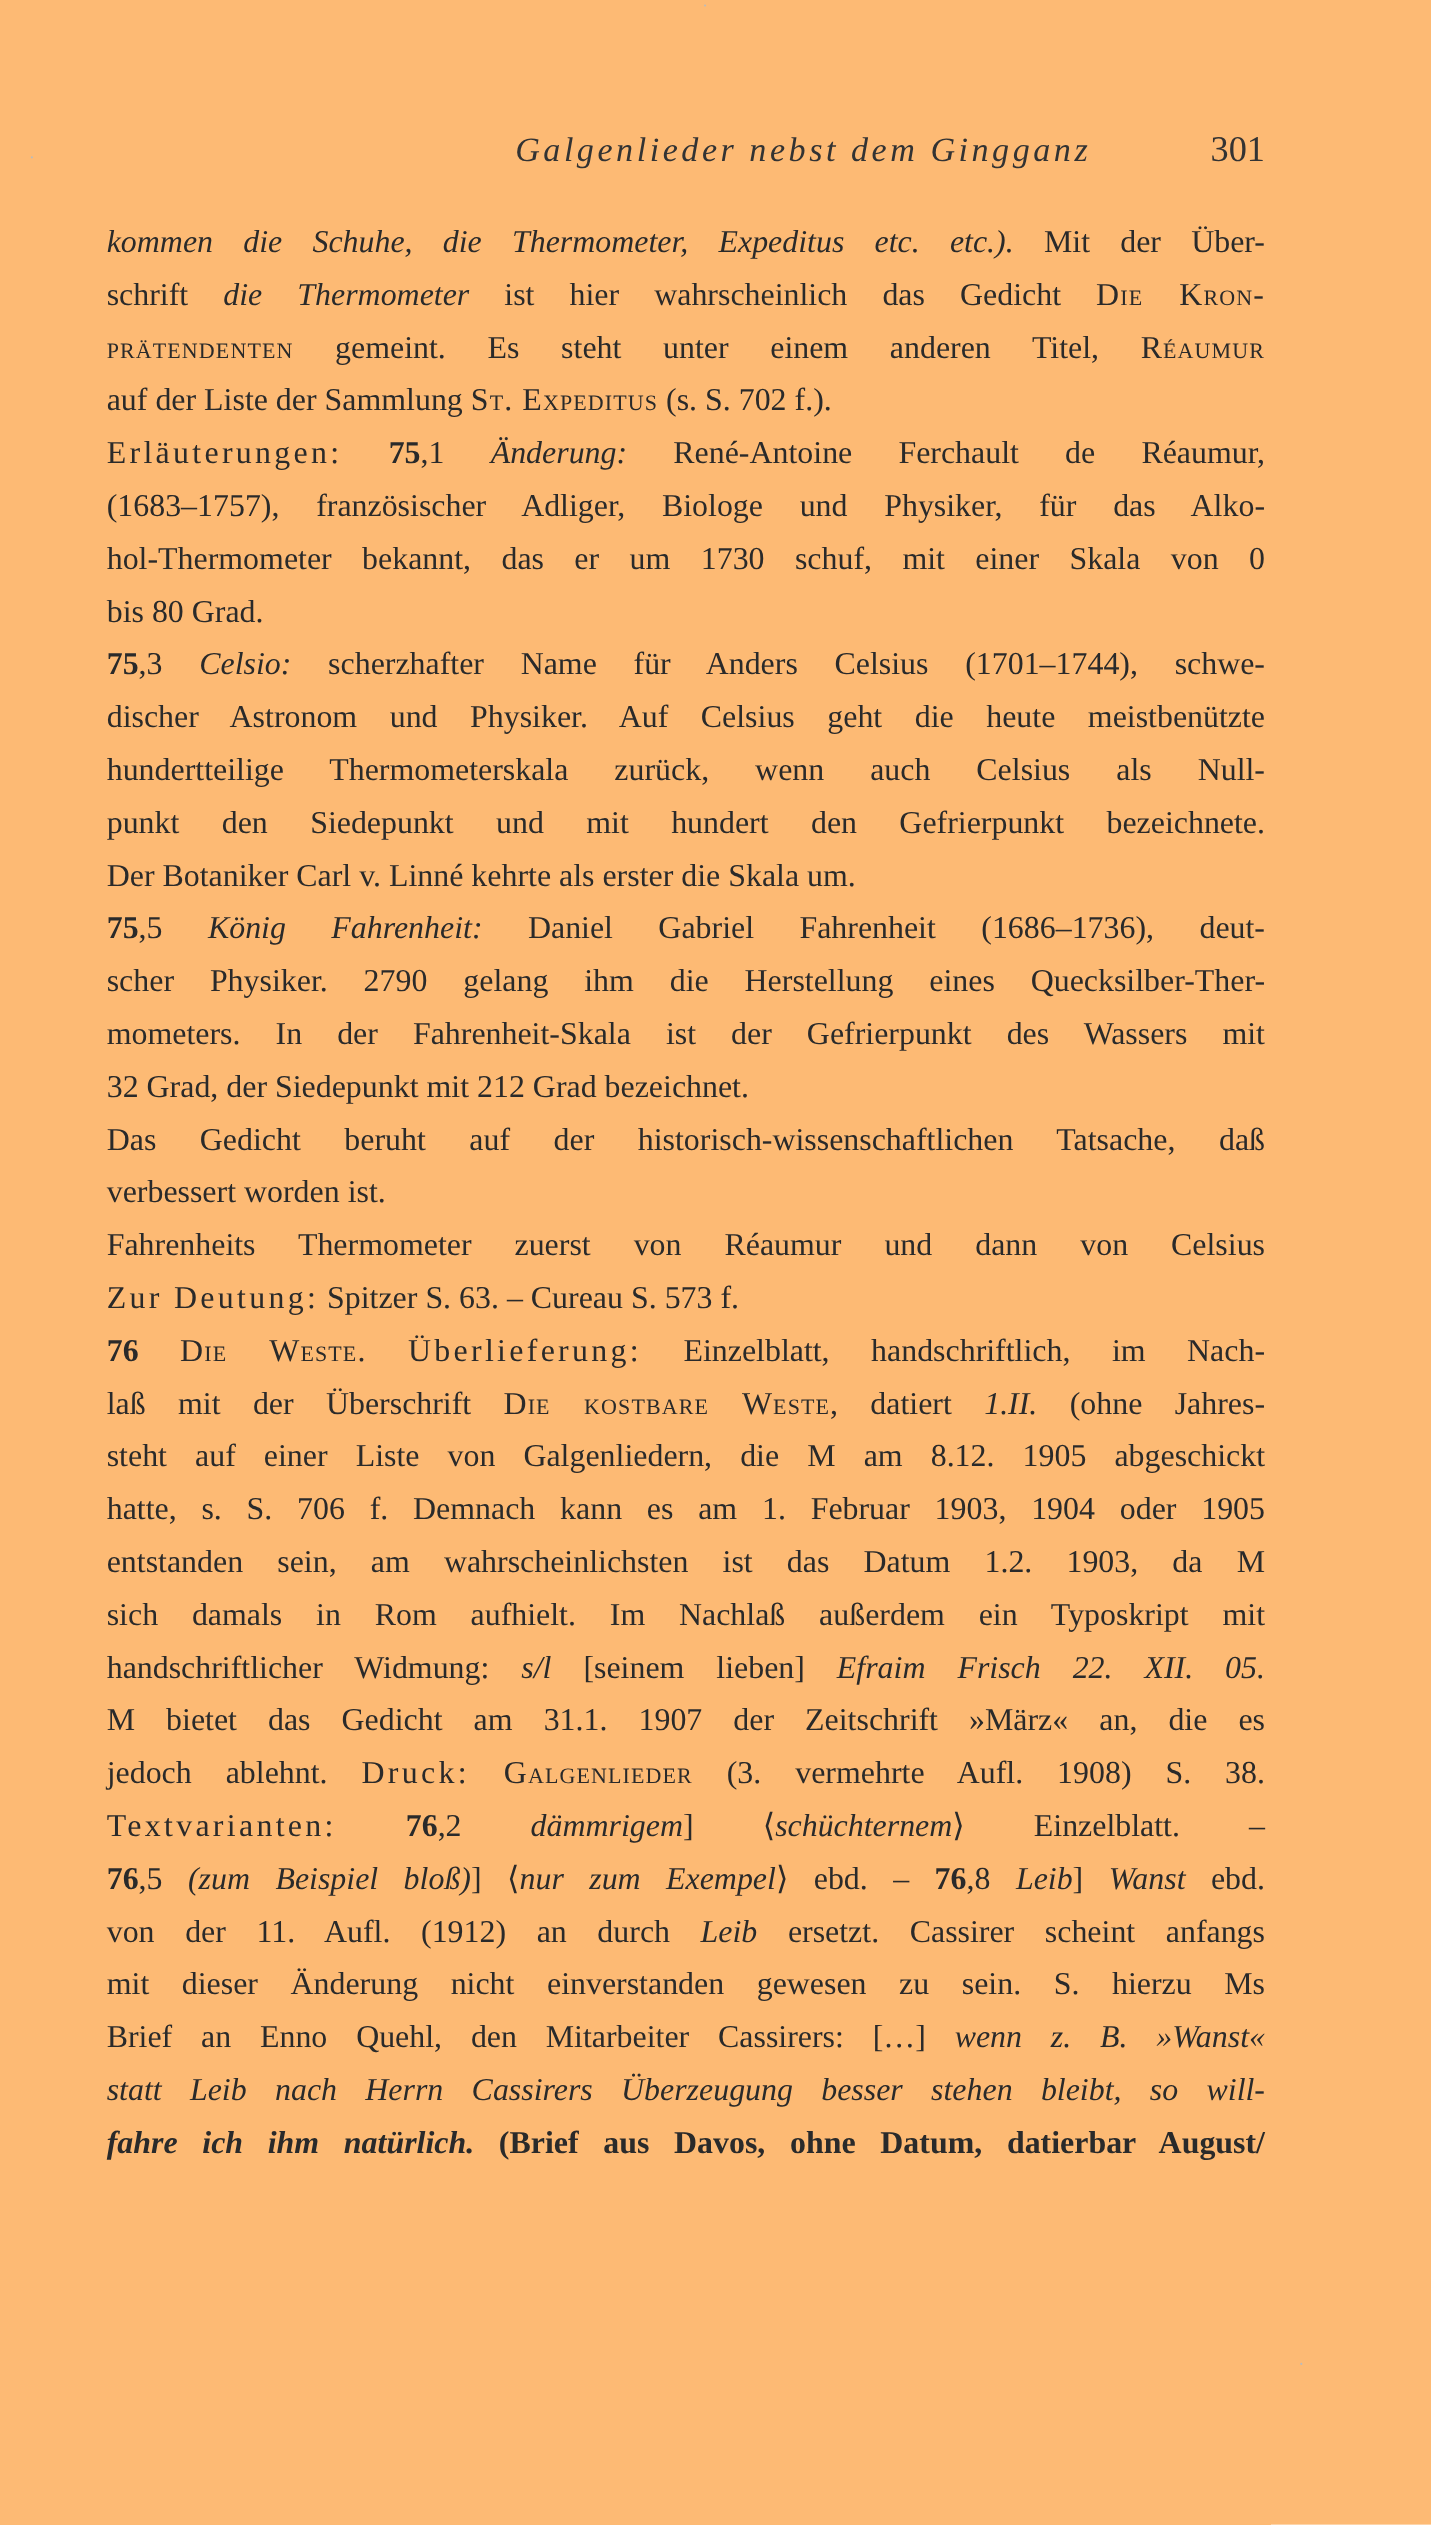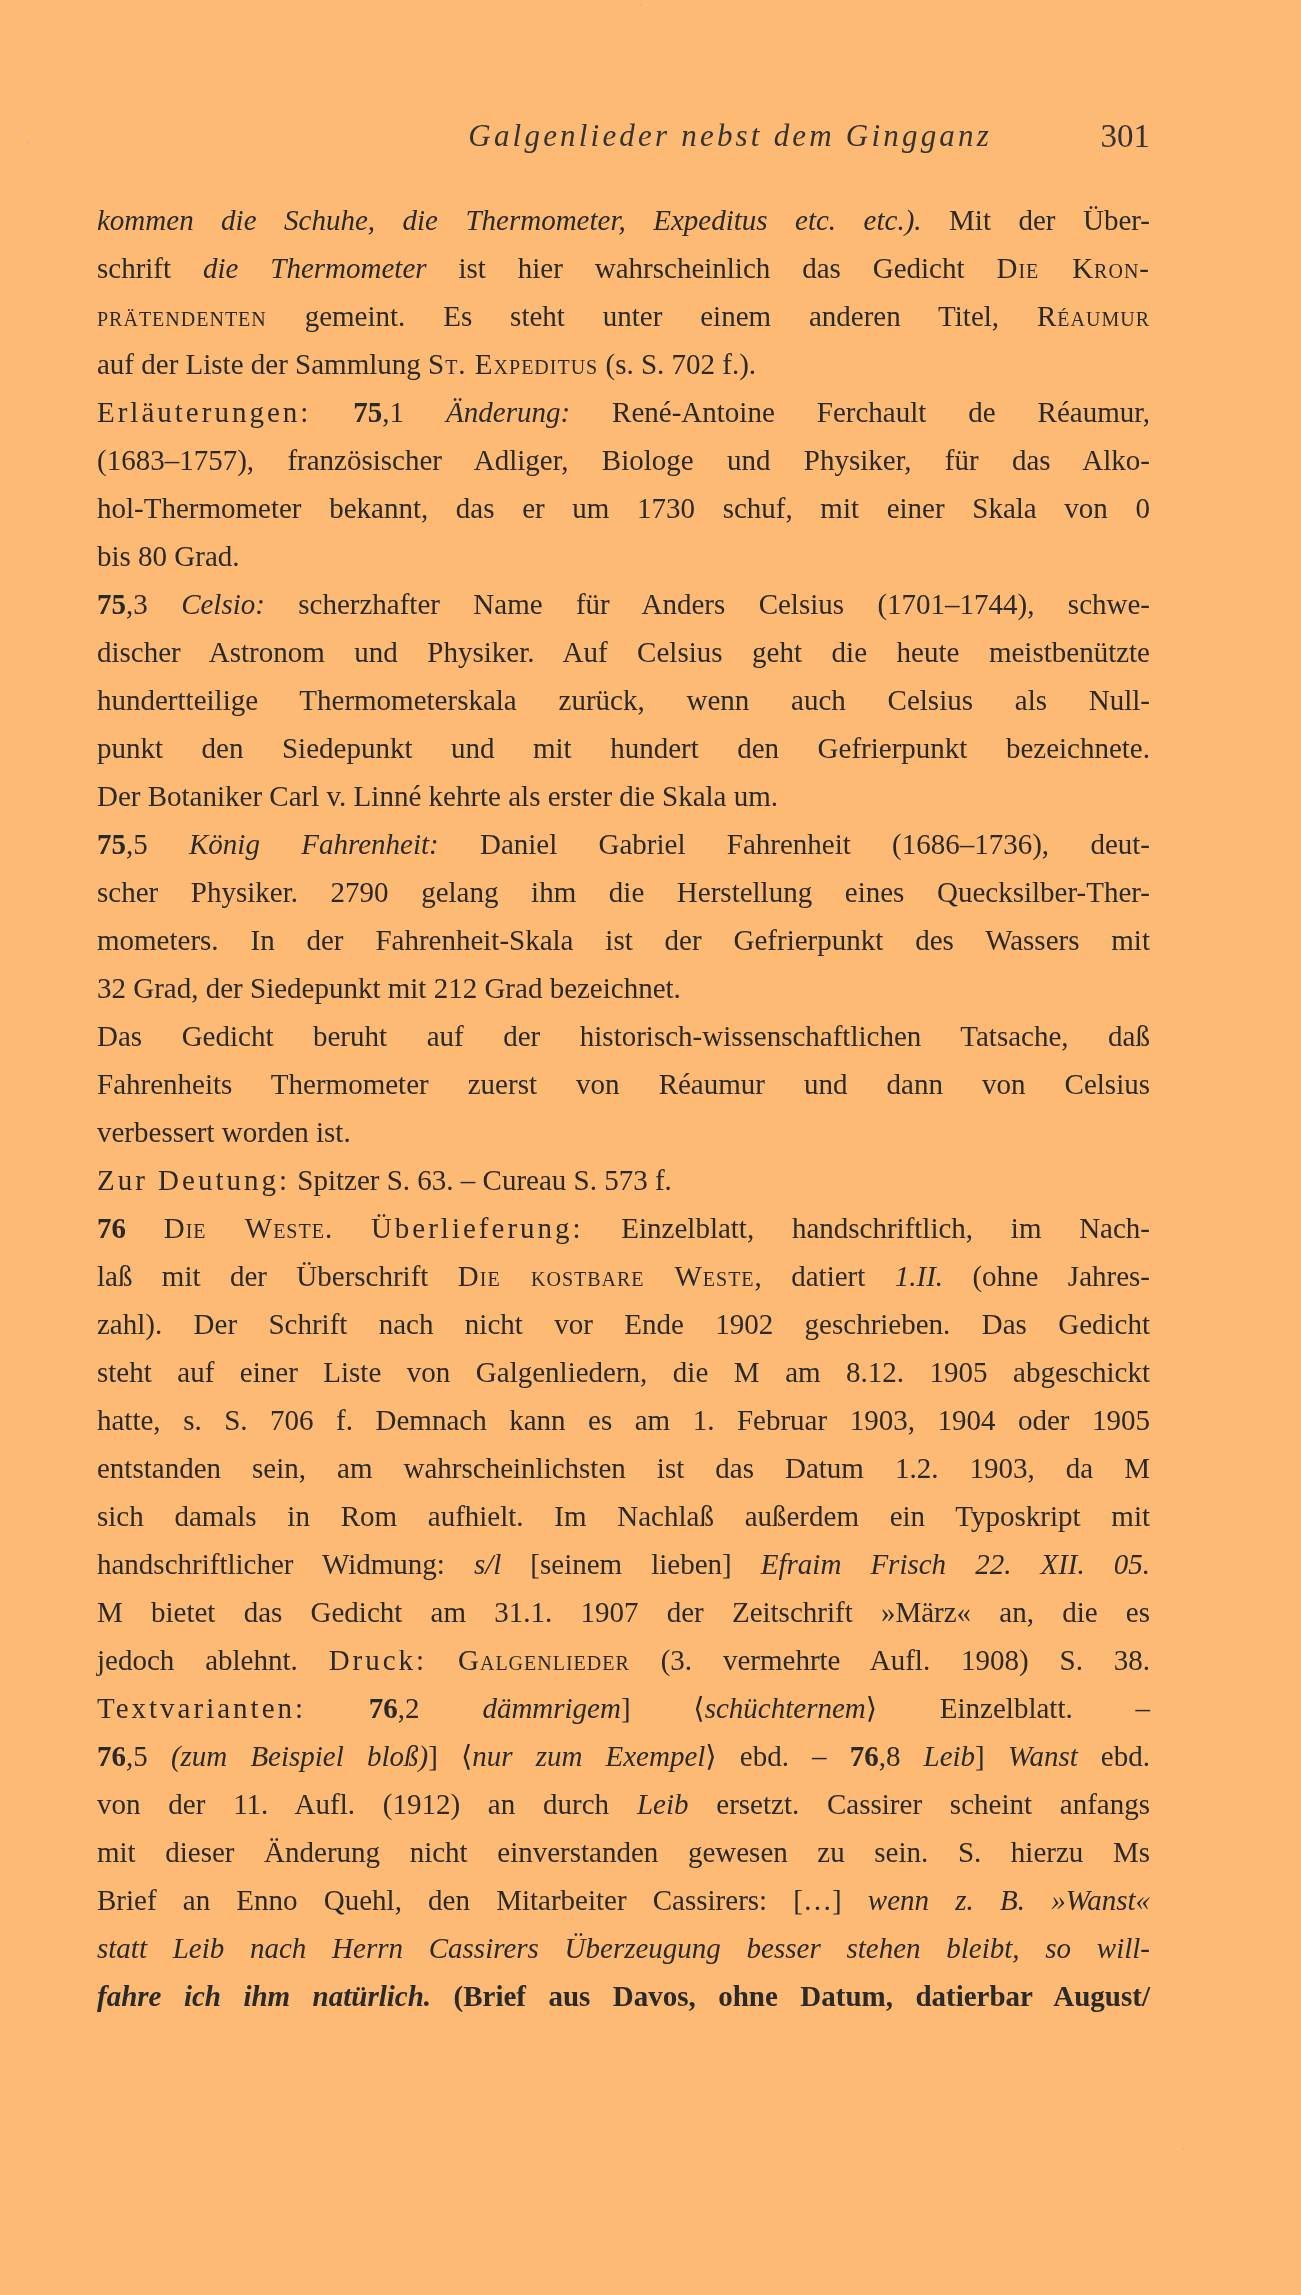--- a/index.html
+++ b/index.html
@@ -40,26 +40,25 @@
       <div class="ln" style="white-space: nowrap; display: block; width: 1053px; word-spacing: 17px;"><span class="b">75</span><span>,3 </span><span class="i">Celsio:</span><span> scherzhafter Name für Anders Celsius (1701–1744), schwe-</span></div>
       <div class="ln" style="white-space: nowrap; display: block; width: 1053px; word-spacing: 14.1111px;"><span>discher Astronom und Physiker. Auf Celsius geht die heute meistbenützte</span></div>
       <div class="ln" style="white-space: nowrap; display: block; width: 1053px; word-spacing: 24.5714px;"><span>hundertteilige Thermometerskala zurück, wenn auch Celsius als Null-</span></div>
       <div class="ln" style="white-space: nowrap; display: block; width: 1053px; word-spacing: 22.625px;"><span>punkt den Siedepunkt und mit hundert den Gefrierpunkt bezeichnete.</span></div>
       <div class="ln end" style="white-space: nowrap; display: block; width: 1053px;"><span>Der Botaniker Carl v. Linné kehrte als erster die Skala um.</span></div>
       <div class="ln" style="white-space: nowrap; display: block; width: 1053px; word-spacing: 24px;"><span class="b">75</span><span>,5 </span><span class="i">König Fahrenheit:</span><span> Daniel Gabriel Fahrenheit (1686–1736), deut-</span></div>
       <div class="ln" style="white-space: nowrap; display: block; width: 1053px; word-spacing: 16.25px;"><span>scher Physiker. 2790 gelang ihm die Herstellung eines Quecksilber-Ther-</span></div>
       <div class="ln" style="white-space: nowrap; display: block; width: 1053px; word-spacing: 16.6667px;"><span>mometers. In der Fahrenheit-Skala ist der Gefrierpunkt des Wassers mit</span></div>
       <div class="ln end" style="white-space: nowrap; display: block; width: 1053px;"><span>32 Grad, der Siedepunkt mit 212 Grad bezeichnet.</span></div>
       <div class="ln" style="white-space: nowrap; display: block; width: 1053px; word-spacing: 22.1429px;"><span>Das Gedicht beruht auf der historisch-wissenschaftlichen Tatsache, daß</span></div>
+      <div class="ln end" style="white-space: nowrap; display: block; width: 1053px;"><span>verbessert worden ist.</span></div>
       <div class="ln" style="white-space: nowrap; display: block; width: 1053px; word-spacing: 23.25px;"><span>Fahrenheits Thermometer zuerst von Réaumur und dann von Celsius</span></div>
-      <div class="ln end" style="white-space: nowrap; display: block; width: 1053px;"><span>verbessert worden ist.</span></div>
       <div class="ln end" style="white-space: nowrap; display: block; width: 1053px;"><span class="sp">Zur Deutung:</span><span> Spitzer S. 63. – Cureau S. 573 f.</span></div>
       <div class="ln" style="white-space: nowrap; display: block; width: 1053px; word-spacing: 20.5714px;"><span class="b">76</span><span> </span><span class="sc">Die Weste.</span><span> </span><span class="sp">Überlieferung:</span><span> Einzelblatt, handschriftlich, im Nach-</span></div>
       <div class="ln" style="white-space: nowrap; display: block; width: 1053px; word-spacing: 14.9px;"><span>laß mit der Überschrift </span><span class="sc">Die kostbare Weste</span><span>, datiert </span><span class="i">1.II.</span><span> (ohne Jahres-</span></div>
-      <div class="ln" style="white-space: nowrap; display: block; width: 1053px; word-spacing: 17.1px;"><span>zahl). Der Schrift nach nicht vor Ende 1902 geschrieben. Das Gedicht</span></div>
       <div class="ln" style="white-space: nowrap; display: block; width: 1053px; word-spacing: 11.6364px;"><span>steht auf einer Liste von Galgenliedern, die M am 8.12. 1905 abgeschickt</span></div>
       <div class="ln" style="white-space: nowrap; display: block; width: 1053px; word-spacing: 10.0714px;"><span>hatte, s. S. 706 f. Demnach kann es am 1. Februar 1903, 1904 oder 1905</span></div>
       <div class="ln" style="white-space: nowrap; display: block; width: 1053px; word-spacing: 16.8px;"><span>entstanden sein, am wahrscheinlichsten ist das Datum 1.2. 1903, da M</span></div>
       <div class="ln" style="white-space: nowrap; display: block; width: 1053px; word-spacing: 16.4px;"><span>sich damals in Rom aufhielt. Im Nachlaß außerdem ein Typoskript mit</span></div>
       <div class="ln" style="white-space: nowrap; display: block; width: 1053px; word-spacing: 13.5556px;"><span>handschriftlicher Widmung: </span><span class="i">s/l</span><span> [seinem lieben] </span><span class="i">Efraim Frisch 22. XII. 05.</span></div>
       <div class="ln" style="white-space: nowrap; display: block; width: 1053px; word-spacing: 15.25px;"><span>M bietet das Gedicht am 31.1. 1907 der Zeitschrift »März« an, die es</span></div>
       <div class="ln" style="white-space: nowrap; display: block; width: 1053px; word-spacing: 15.6667px;"><span>jedoch ablehnt. </span><span class="sp">Druck:</span><span> </span><span class="sc">Galgenlieder</span><span> (3. vermehrte Aufl. 1908) S. 38.</span></div>
       <div class="ln" style="white-space: nowrap; display: block; width: 1053px; word-spacing: 42.8px;"><span class="sp">Textvarianten:</span><span> </span><span class="b">76</span><span>,2 </span><span class="i">dämmrigem</span><span>] ⟨</span><span class="i">schüchternem</span><span>⟩ Einzelblatt. –</span></div>
       <div class="ln" style="white-space: nowrap; display: block; width: 1053px; word-spacing: 9.66667px;"><span class="b">76</span><span>,5 </span><span class="i">(zum Beispiel bloß)</span><span>] ⟨</span><span class="i">nur zum Exempel</span><span>⟩ ebd. – </span><span class="b">76</span><span>,8 </span><span class="i">Leib</span><span>] </span><span class="i">Wanst</span><span> ebd.</span></div>
       <div class="ln" style="white-space: nowrap; display: block; width: 1053px; word-spacing: 14.0909px;"><span>von der 11. Aufl. (1912) an durch </span><span class="i">Leib</span><span> ersetzt. Cassirer scheint anfangs</span></div>

